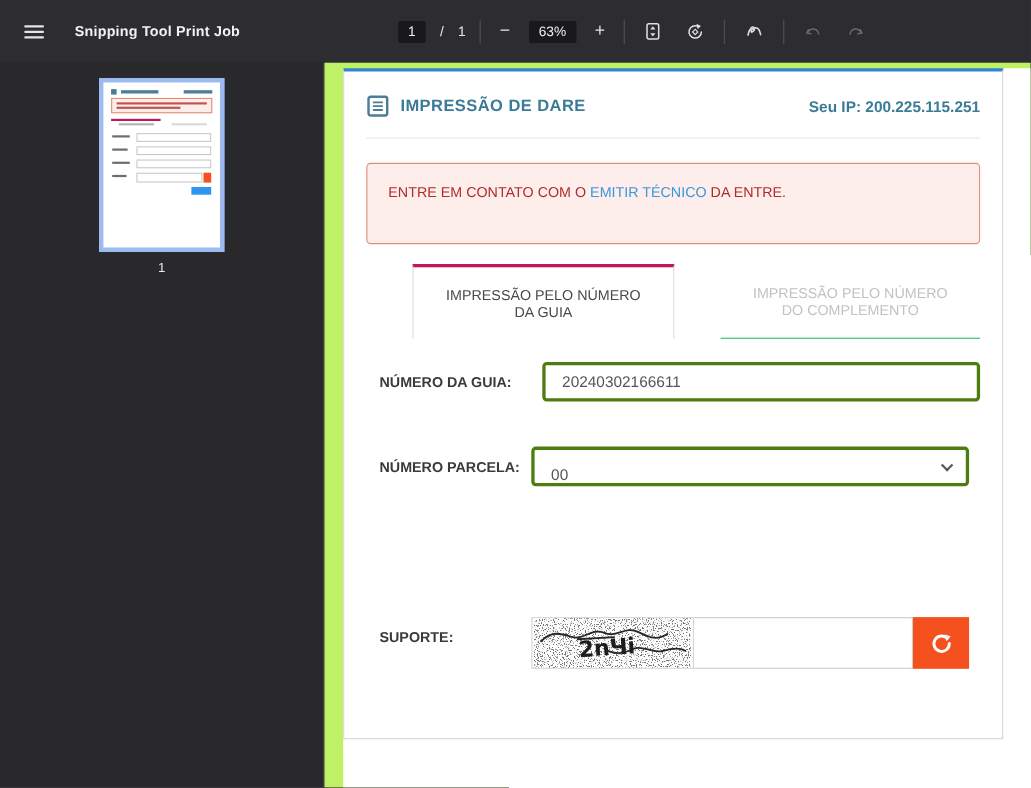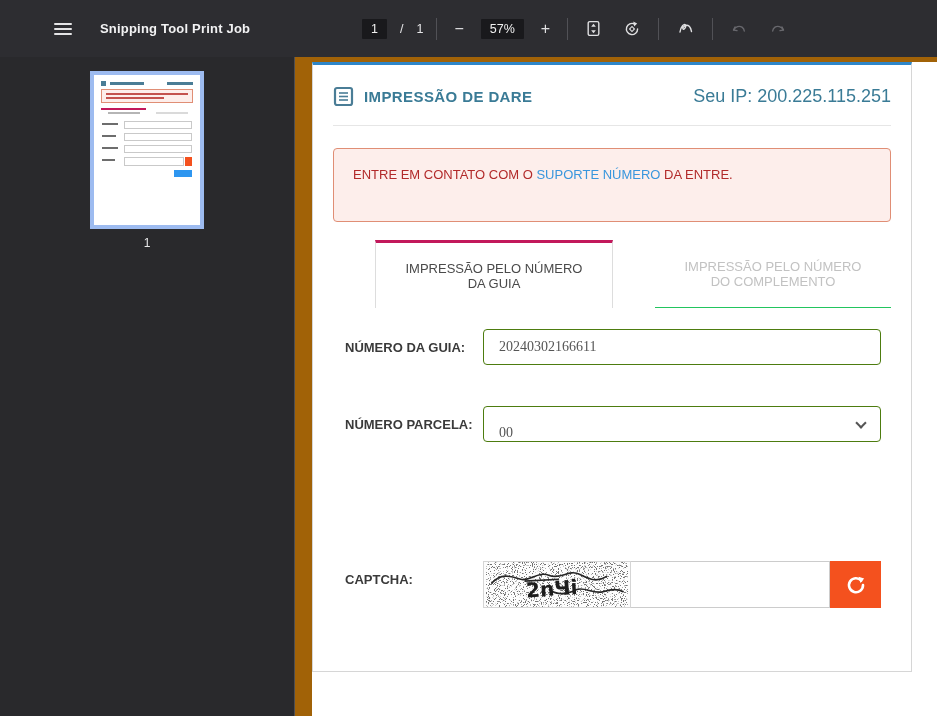--- a/index.html
+++ b/index.html
@@ -1,21 +1,21 @@
 <!DOCTYPE html>
 <html><head>
 <meta charset="utf-8">
 <style>
   * { margin:0; padding:0; box-sizing:border-box; }
   html,body { width:937px; height:716px; overflow:hidden; background:#202023;
               font-family:"Liberation Sans", sans-serif; }
 
   
   .toolbar { position:relative; width:937px; height:57px; background:#2d2d31;
-             display:flex; align-items:center; color:#ececee;padding-left:32px; }
+             display:flex; align-items:center; color:#ececee; }
   .tb-menu { background:none; border:none; cursor:pointer; margin-left:16px;
              padding:6px; display:flex; align-items:center; }
   .hamb { display:block; width:18px; }
   .hamb span { display:block; height:2px; background:#e4e4e6; margin:3px 0; border-radius:1px; }
   .tb-title { margin-left:22px; font-size:13px; font-weight:bold; color:#f2f2f3; letter-spacing:.2px; }
   .tb-center { position:absolute; left:362px; top:0; height:57px;
                display:flex; align-items:center; gap:13px; }
   .page-box, .zoom-box { background:#19191c; color:#f0f0f0; font-size:12.5px;
                padding:3px 9px; border:none; text-align:center; border-radius:1px; }
   .page-sep, .page-total { font-size:12.5px; color:#e6e6e8; }
@@ -39,53 +39,53 @@
   .t-alert { left:7px; right:7px; top:14px; height:14px; background:#fdeeeb; border:1px solid #e08e75; }
   .t-redline { position:absolute; left:4px; height:2px; background:#c4524e; }
   .t-tabline { left:7px; top:33px; width:45px; height:2px; background:#c2185b; }
   .t-gray { background:#b5b5b5; height:2px; }
   .t-lbl { background:#6d6d6d; height:2px; }
   .t-input { border:1px solid #c9c9c9; background:#fff; height:8px; }
   .t-orange { background:#f4511e; }
   .t-blue { background:#2e96f0; }
 
   
-  .viewer { position:relative; flex:1; height:100%; background:#a16207; overflow:hidden; }
+  .viewer { position:relative; flex:1; height:100%; background:#bef264; overflow:hidden; }
   .pdf-page { position:absolute; left:17px; top:5px; width:660px; height:760px; background:#fff; }
 
   .card { position:absolute; left:0; top:0; width:600px; height:610px; background:#fff;
           border-top:3px solid #2e86c8; border-left:1px solid #d6d6d6;
           border-right:1px solid #d6d6d6; border-bottom:1px solid #d6d6d6; }
 
   .doc-header { position:absolute; left:20px; width:558px; top:21px;
                 display:flex; align-items:center; justify-content:space-between; }
   .dh-left { display:flex; align-items:center; gap:10px; }
   .dh-title { color:#3a7b96; font-weight:bold; font-size:15px; letter-spacing:.4px; }
-  .dh-ip { color:#3a7b96; font-weight:normal; font-size:18px; }
+  .dh-ip { color:#3a7b96; font-weight:bold; font-size:14px; }
 
   .divider { position:absolute; left:20px; width:558px; top:60px; height:1px; background:#e6e6e6; }
 
   .alert { position:absolute; left:20px; width:558px; top:83px; height:74px;
            background:#fdeeeb; border:1px solid #e08e75; border-radius:4px;
            padding:16px 19px; color:#b22a2a; font-size:13px; line-height:1.55; }
   .alert a { color:#3a96dd; text-decoration:none; cursor:pointer; }
 
   .tabs { position:absolute; left:20px; width:558px; top:175px; height:68px; display:flex; }
   .tab { flex:1; display:flex; align-items:center; justify-content:center;
          text-align:center; font-size:13px; cursor:pointer; padding:0 28px;margin-left:42px; }
   .tab.active { border-top:3px solid #c2185b; border-left:1px solid #dddddd;
                 border-right:1px solid #dddddd; color:#4a4a4a; background:#fff; }
   .tab.inactive { border-bottom:1px solid #22c55e; color:#c2c2c2; }
 
   .frow { position:absolute; left:20px; width:558px; display:flex; }
   .flabel { width:150px; padding:9px 0 0 12px; font-size:13px; font-weight:bold;
             color:#3a3a3a; line-height:1.55; }
   .fctrl { position:relative; width:398px; }
-  .tinput, .select { width:398px; height:36px; border:1px solid #4d7c0f; border-radius:4px;
-            background:#fff; font-family:Liberation Serif, serif;
+  .tinput, .select { width:398px; height:36px; border:3px solid #4d7c0f; border-radius:4px;
+            background:#fff; font-family:Liberation Sans, sans-serif;
             font-size:14px; color:#555; padding:0 15px; }
   .select { display:flex; align-items:flex-end; cursor:pointer; }
   .chev { position:absolute; right:16px; top:13px; width:8px; height:8px;
           border-right:2px solid #555; border-bottom:2px solid #555; transform:rotate(45deg); }
 
   .cap-group { display:flex; width:398px; height:47px; }
   .cap-img { width:148px; height:47px; border:1px solid #d5d5d5; background:#fcfcfc; flex:none; }
   .cap-input { width:199px; height:47px; border:1px solid #ccc; border-left:none; border-radius:0;
                font-family:"Liberation Sans", sans-serif; font-size:14px; color:#555; padding:0 10px; flex:none; }
   .cap-refresh { width:51px; height:47px; background:#f4511e; border:none; cursor:pointer;
@@ -108,21 +108,21 @@
       </span>
   </button>
   <div class="tb-title">Snipping Tool Print Job</div>
 
   <div class="tb-center">
     <span class="page-box">1</span>
     <span class="page-sep">/</span>
     <span class="page-total">1</span>
     <span class="vsep"></span>
     <button class="tb-btn">−</button>
-    <span class="zoom-box">57%</span>
+    <span class="zoom-box">63%</span>
     <button class="tb-btn">+</button>
     <span class="vsep"></span>
     <button class="tb-btn">
       <svg width="17" height="17" viewBox="0 0 16 16">
         <rect x="3" y="1.5" width="10" height="13" rx="1.5" fill="none" stroke="#e0e0e2" stroke-width="1.3"></rect>
         <path d="M8,3.6 L10.2,6.4 L5.8,6.4 Z" fill="#e0e0e2"></path>
         <path d="M8,12.4 L10.2,9.6 L5.8,9.6 Z" fill="#e0e0e2"></path>
       </svg>
     </button>
     <button class="tb-btn">
@@ -197,52 +197,52 @@
               <line x1="6" y1="14" x2="15" y2="14" stroke="#4a7d96" stroke-width="1.6"></line>
             </svg>
             <span class="dh-title">IMPRESSÃO DE DARE</span>
           </div>
           <span class="dh-ip">Seu IP: 200.225.115.251</span>
         </div>
 
         <div class="divider"></div>
 
         <div class="alert">
-          <div><span>ENTRE EM CONTATO COM O </span><a>SUPORTE NÚMERO</a><span> DA ENTRE.</span></div>
+          <div><span>ENTRE EM CONTATO COM O </span><a>EMITIR TÉCNICO</a><span> DA ENTRE.</span></div>
         </div>
 
         <div class="tabs">
           <div class="tab active">
             <span>IMPRESSÃO PELO NÚMERO DA GUIA</span>
           </div>
           <div class="tab inactive">
             <span>IMPRESSÃO PELO NÚMERO DO COMPLEMENTO</span>
           </div>
         </div>
 
-        <div class="frow" style="top:264px;">
+        <div class="frow" style="top:264px;justify-content:space-between;">
           <div class="flabel">NÚMERO DA GUIA:</div>
           <div class="fctrl">
             <input class="tinput" type="text" value="20240302166611" style="">
           </div>
         </div>
 
         <div class="frow" style="top:341px;">
           <div class="flabel">NÚMERO PARCELA:</div>
           <div class="fctrl">
             <div class="select">
               <span>00</span>
               <span class="chev"></span>
             </div>
           </div>
         </div>
 
 
         <div class="frow" style="top:496px;">
-          <div class="flabel">CAPTCHA:</div>
+          <div class="flabel">SUPORTE:</div>
           <div class="fctrl">
             <div class="cap-group">
               <svg class="cap-img" viewBox="0 0 148 47">
                 <defs>
                   <filter id="speck" x="0" y="0" width="100%" height="100%">
                     <feTurbulence type="fractalNoise" baseFrequency="0.85" numOctaves="3" seed="11" result="t"></feTurbulence>
                     <feColorMatrix in="t" type="matrix" values="0 0 0 0 0  0 0 0 0 0  0 0 0 0 0  0 0 0 10 -5.6"></feColorMatrix>
                   </filter>
                 </defs>
                 <rect width="148" height="47" fill="#fdfdfd"></rect>

